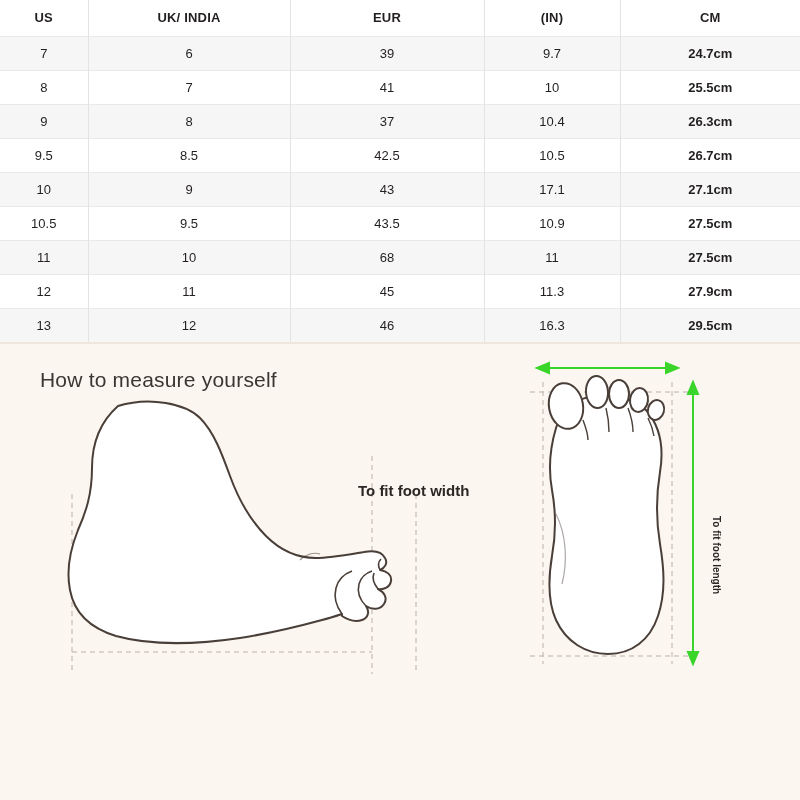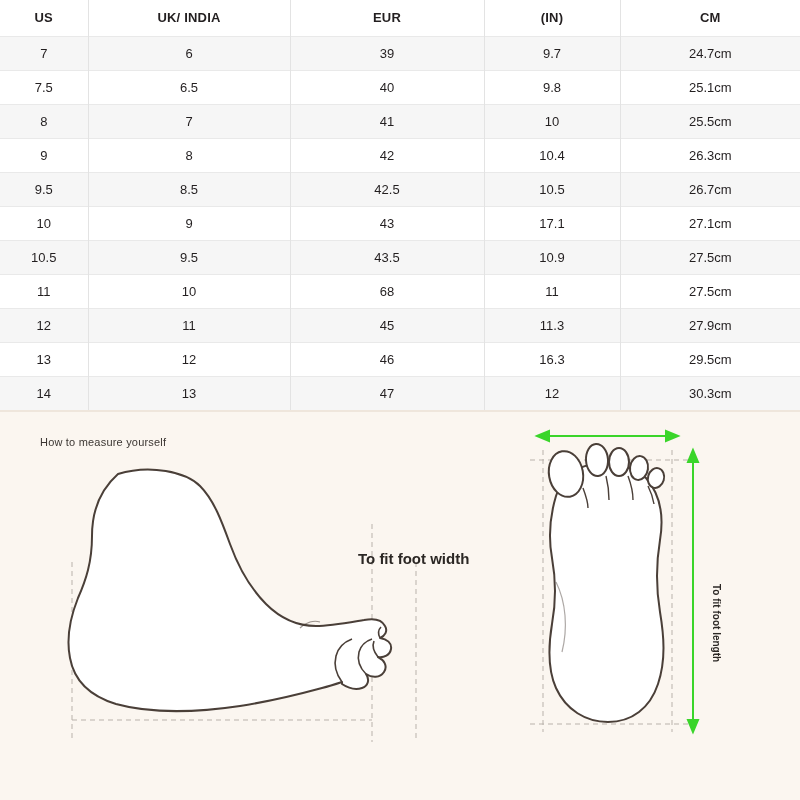--- a/index.html
+++ b/index.html
@@ -48,37 +48,37 @@
   .size-table th:last-child { border-right: none; margin-left: 36px; }
 
   .size-table td {
     font-size: 13px;
     text-align: center;
     padding: 9px 0 9px 0;
     color: #231f20;
     border-right: 1px solid #e3e3e3;
     border-top: 1px solid #e9e9e9;
   }
-  .size-table td:last-child { border-right: none; }
+  .size-table td:last-child { border-right: none; font-weight: bold; }
 
   .size-table tbody tr:nth-child(odd) td { background: #f6f6f6; }
   .size-table tbody tr:nth-child(even) td { background: #ffffff; }
 
   
   .measure {
     position: relative;
     flex: 1 1 auto;
     background: #fbf6f0;
     border-top: 2px solid #efe6dc;
   }
   .measure-title {
     position: absolute;
     left: 40px;
     top: 24px;
-    font-size: 11px;
+    font-size: 21px;
     color: #3b3632;
     letter-spacing: .2px;
   }
   .fit-width-label {
     position: absolute;
     left: 358px;
     top: 138px;
     font-size: 15px;
     font-weight: bold;
     color: #2b2724;
@@ -126,37 +126,30 @@
     </thead>
     <tbody>
       <tr>
         <td>7</td>
         <td>6</td>
         <td>39</td>
         <td>9.7</td>
         <td>24.7cm</td>
       </tr>
       <tr>
-        <td>7.5</td>
-        <td>6.5</td>
-        <td>40</td>
-        <td>9.8</td>
-        <td>25.1cm</td>
-      </tr>
-      <tr>
         <td>8</td>
         <td>7</td>
         <td>41</td>
         <td>10</td>
         <td>25.5cm</td>
       </tr>
       <tr>
         <td>9</td>
         <td>8</td>
-        <td>42</td>
+        <td>37</td>
         <td>10.4</td>
         <td>26.3cm</td>
       </tr>
       <tr>
         <td>9.5</td>
         <td>8.5</td>
         <td>42.5</td>
         <td>10.5</td>
         <td>26.7cm</td>
       </tr>
@@ -187,27 +180,20 @@
         <td>45</td>
         <td>11.3</td>
         <td>27.9cm</td>
       </tr>
       <tr>
         <td>13</td>
         <td>12</td>
         <td>46</td>
         <td>16.3</td>
         <td>29.5cm</td>
-      </tr>
-      <tr>
-        <td>14</td>
-        <td>13</td>
-        <td>47</td>
-        <td>12</td>
-        <td>30.3cm</td>
       </tr>
     </tbody>
   </table>
 
   <div class="measure">
     <div class="measure-title">How to measure yourself</div>
 
     <svg class="art" viewBox="0 0 800 360" xmlns="http://www.w3.org/2000/svg">
 
       <g>

